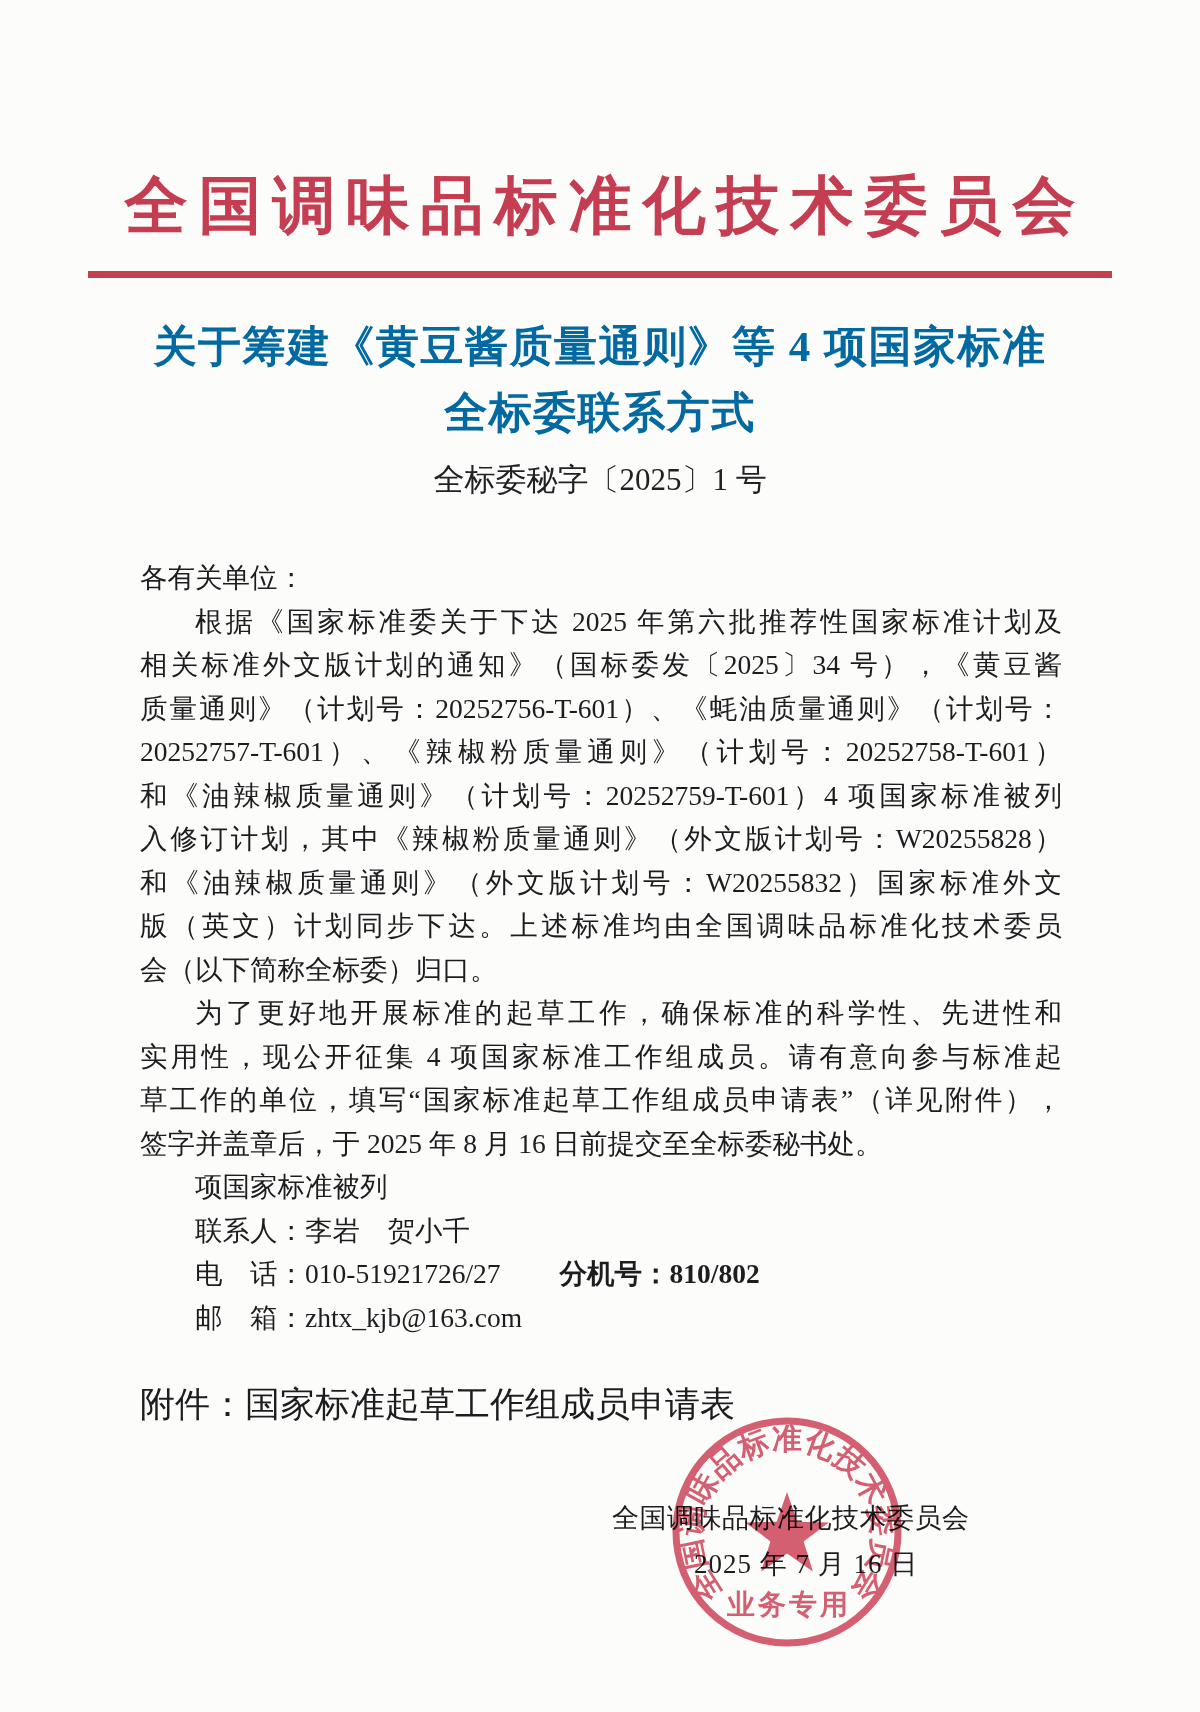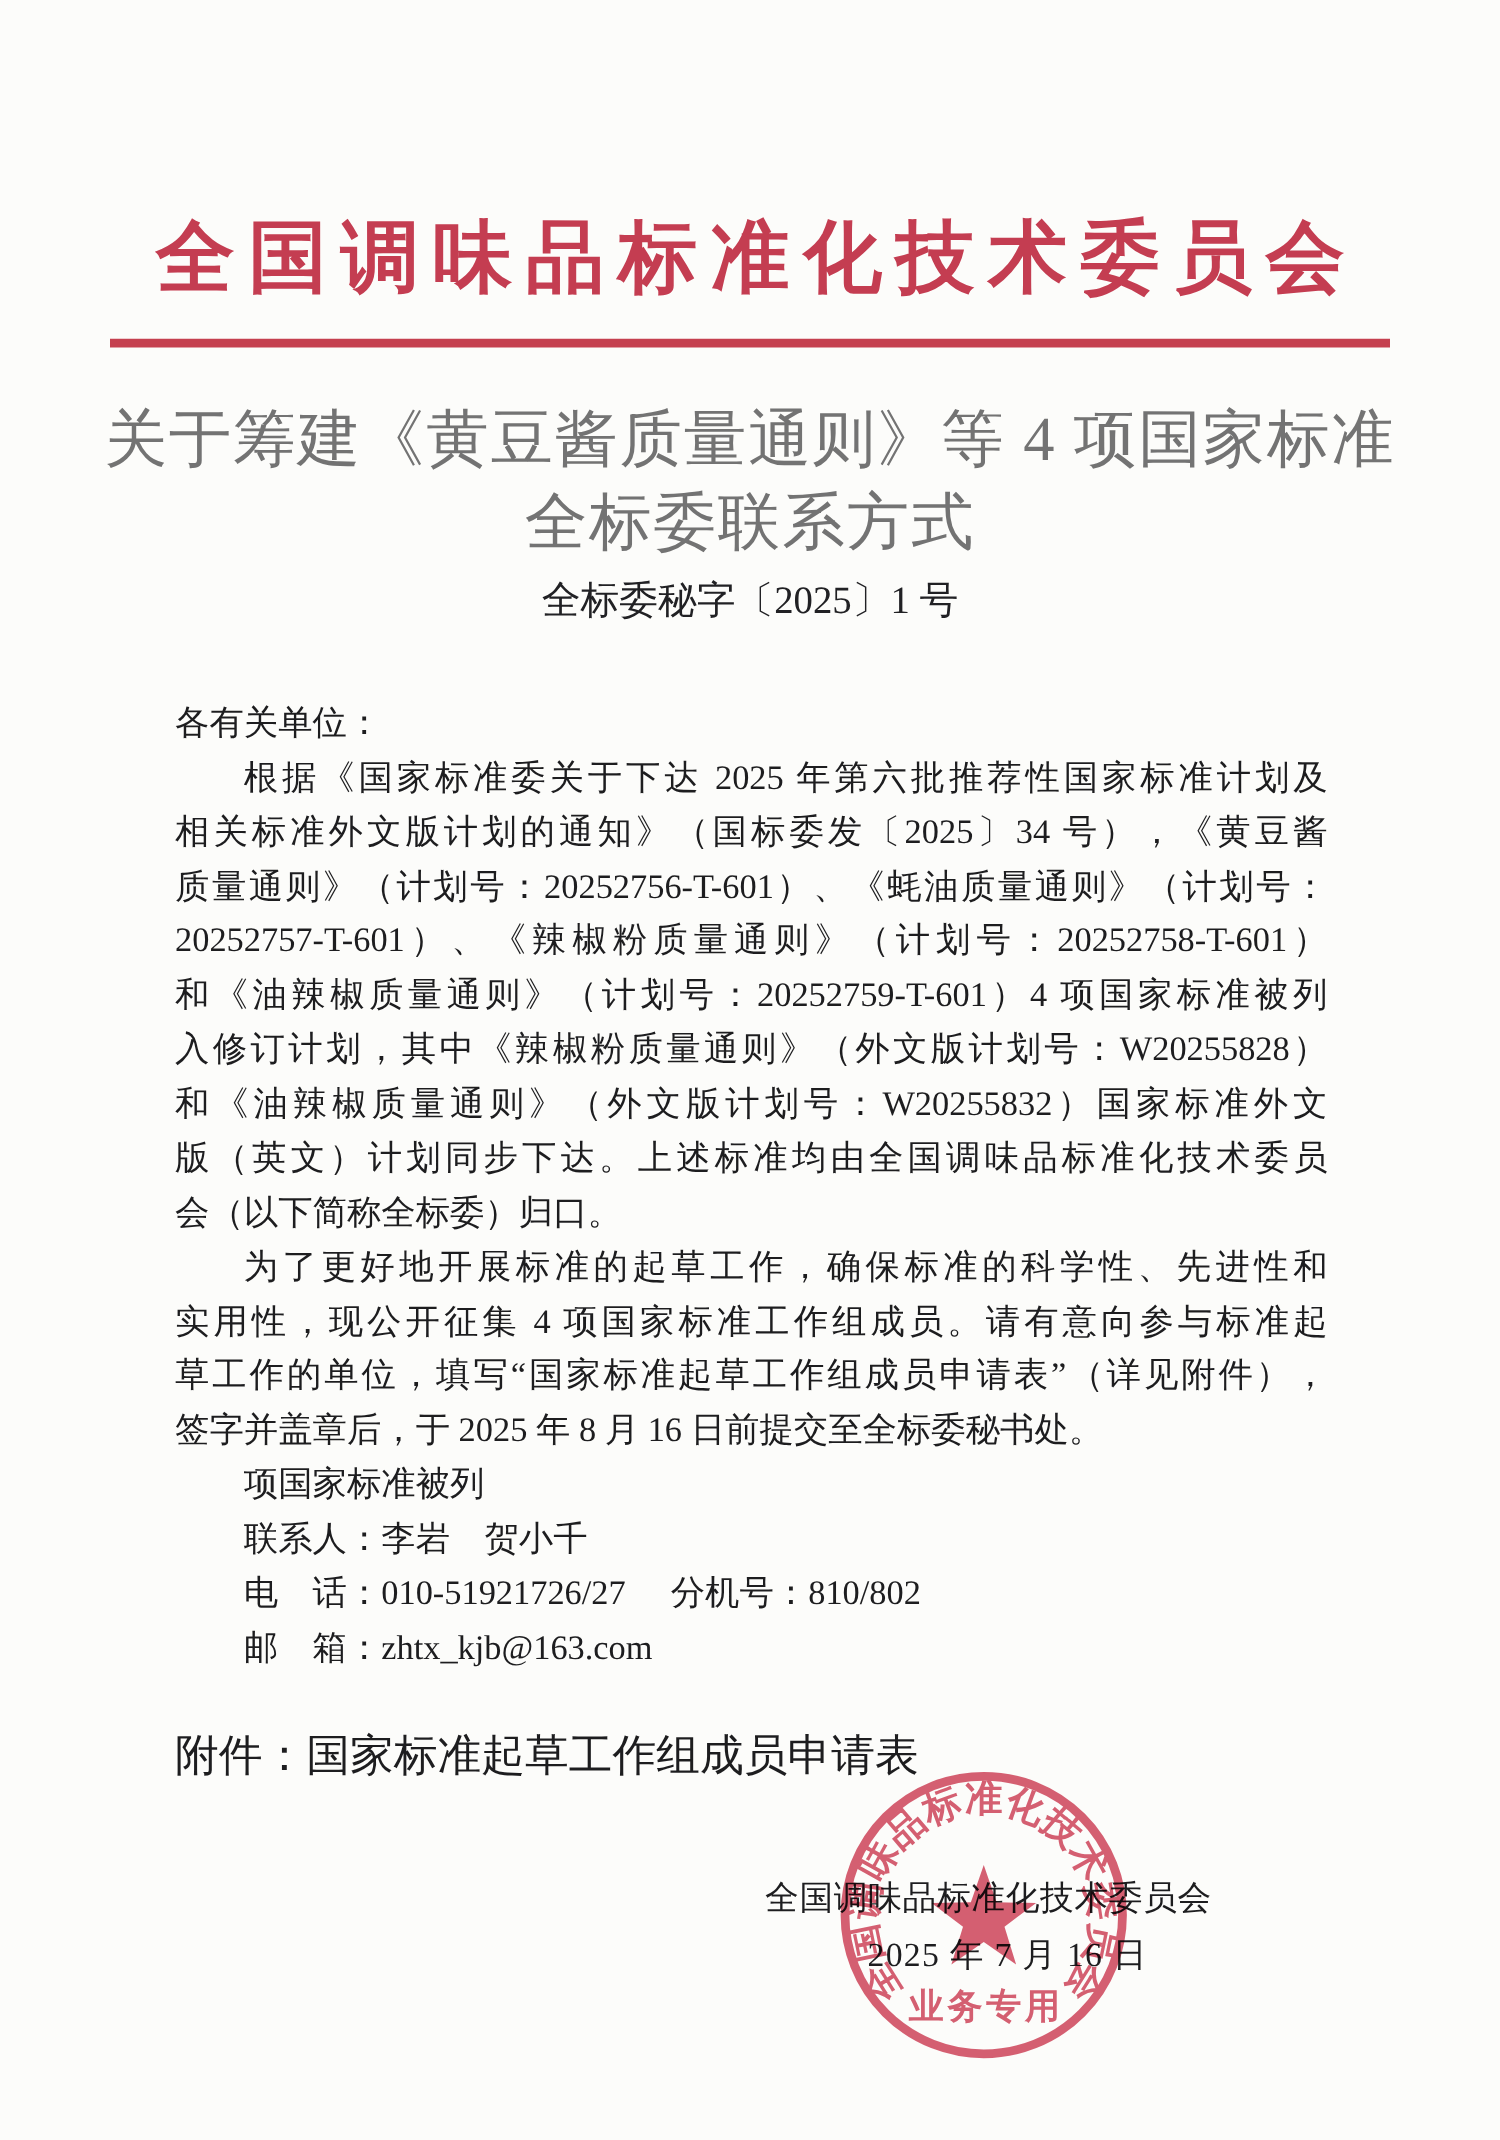--- a/index.html
+++ b/index.html
@@ -22,21 +22,21 @@
     white-space:nowrap;
   }
   .red-rule{
     position:absolute;top:271px;left:88px;width:1024px;height:7px;
     background:#c5404f;
   }
   
   .doc-title{
     position:absolute;left:0;width:100%;
     text-align:center;
-    font-size:50px;font-weight:400;color:#737373;
+    font-size:43px;font-weight:700;color:#0369a1;
     letter-spacing:1.5px;white-space:nowrap;
   }
   .doc-title.l1{top:318px;}
   .doc-title.l2{top:384px;}
   .doc-number{
     position:absolute;top:459px;left:0;width:100%;
     text-align:center;font-size:31px;color:#212124;
     white-space:nowrap;
   }
   
@@ -45,21 +45,21 @@
     font-size:27.5px;line-height:43.5px;
   }
   .line{height:43.5px;white-space:nowrap;}
   .line.fill{
     white-space:normal;
     text-align:justify;text-align-last:justify;
     text-justify:inter-character;
     overflow:hidden;
   }
   .line.indent{text-indent:55px;}
-  .ext-gap{margin-left:36px;}
+  .ext-gap{margin-left:59px;font-weight:bold;}
   .attachment{
     position:absolute;top:1381px;left:140px;
     font-size:35px;white-space:nowrap;
   }
   
   .signature-org{
     position:absolute;top:1500px;left:612px;
     font-size:27px;letter-spacing:0.5px;white-space:nowrap;
   }
   .signature-date{

